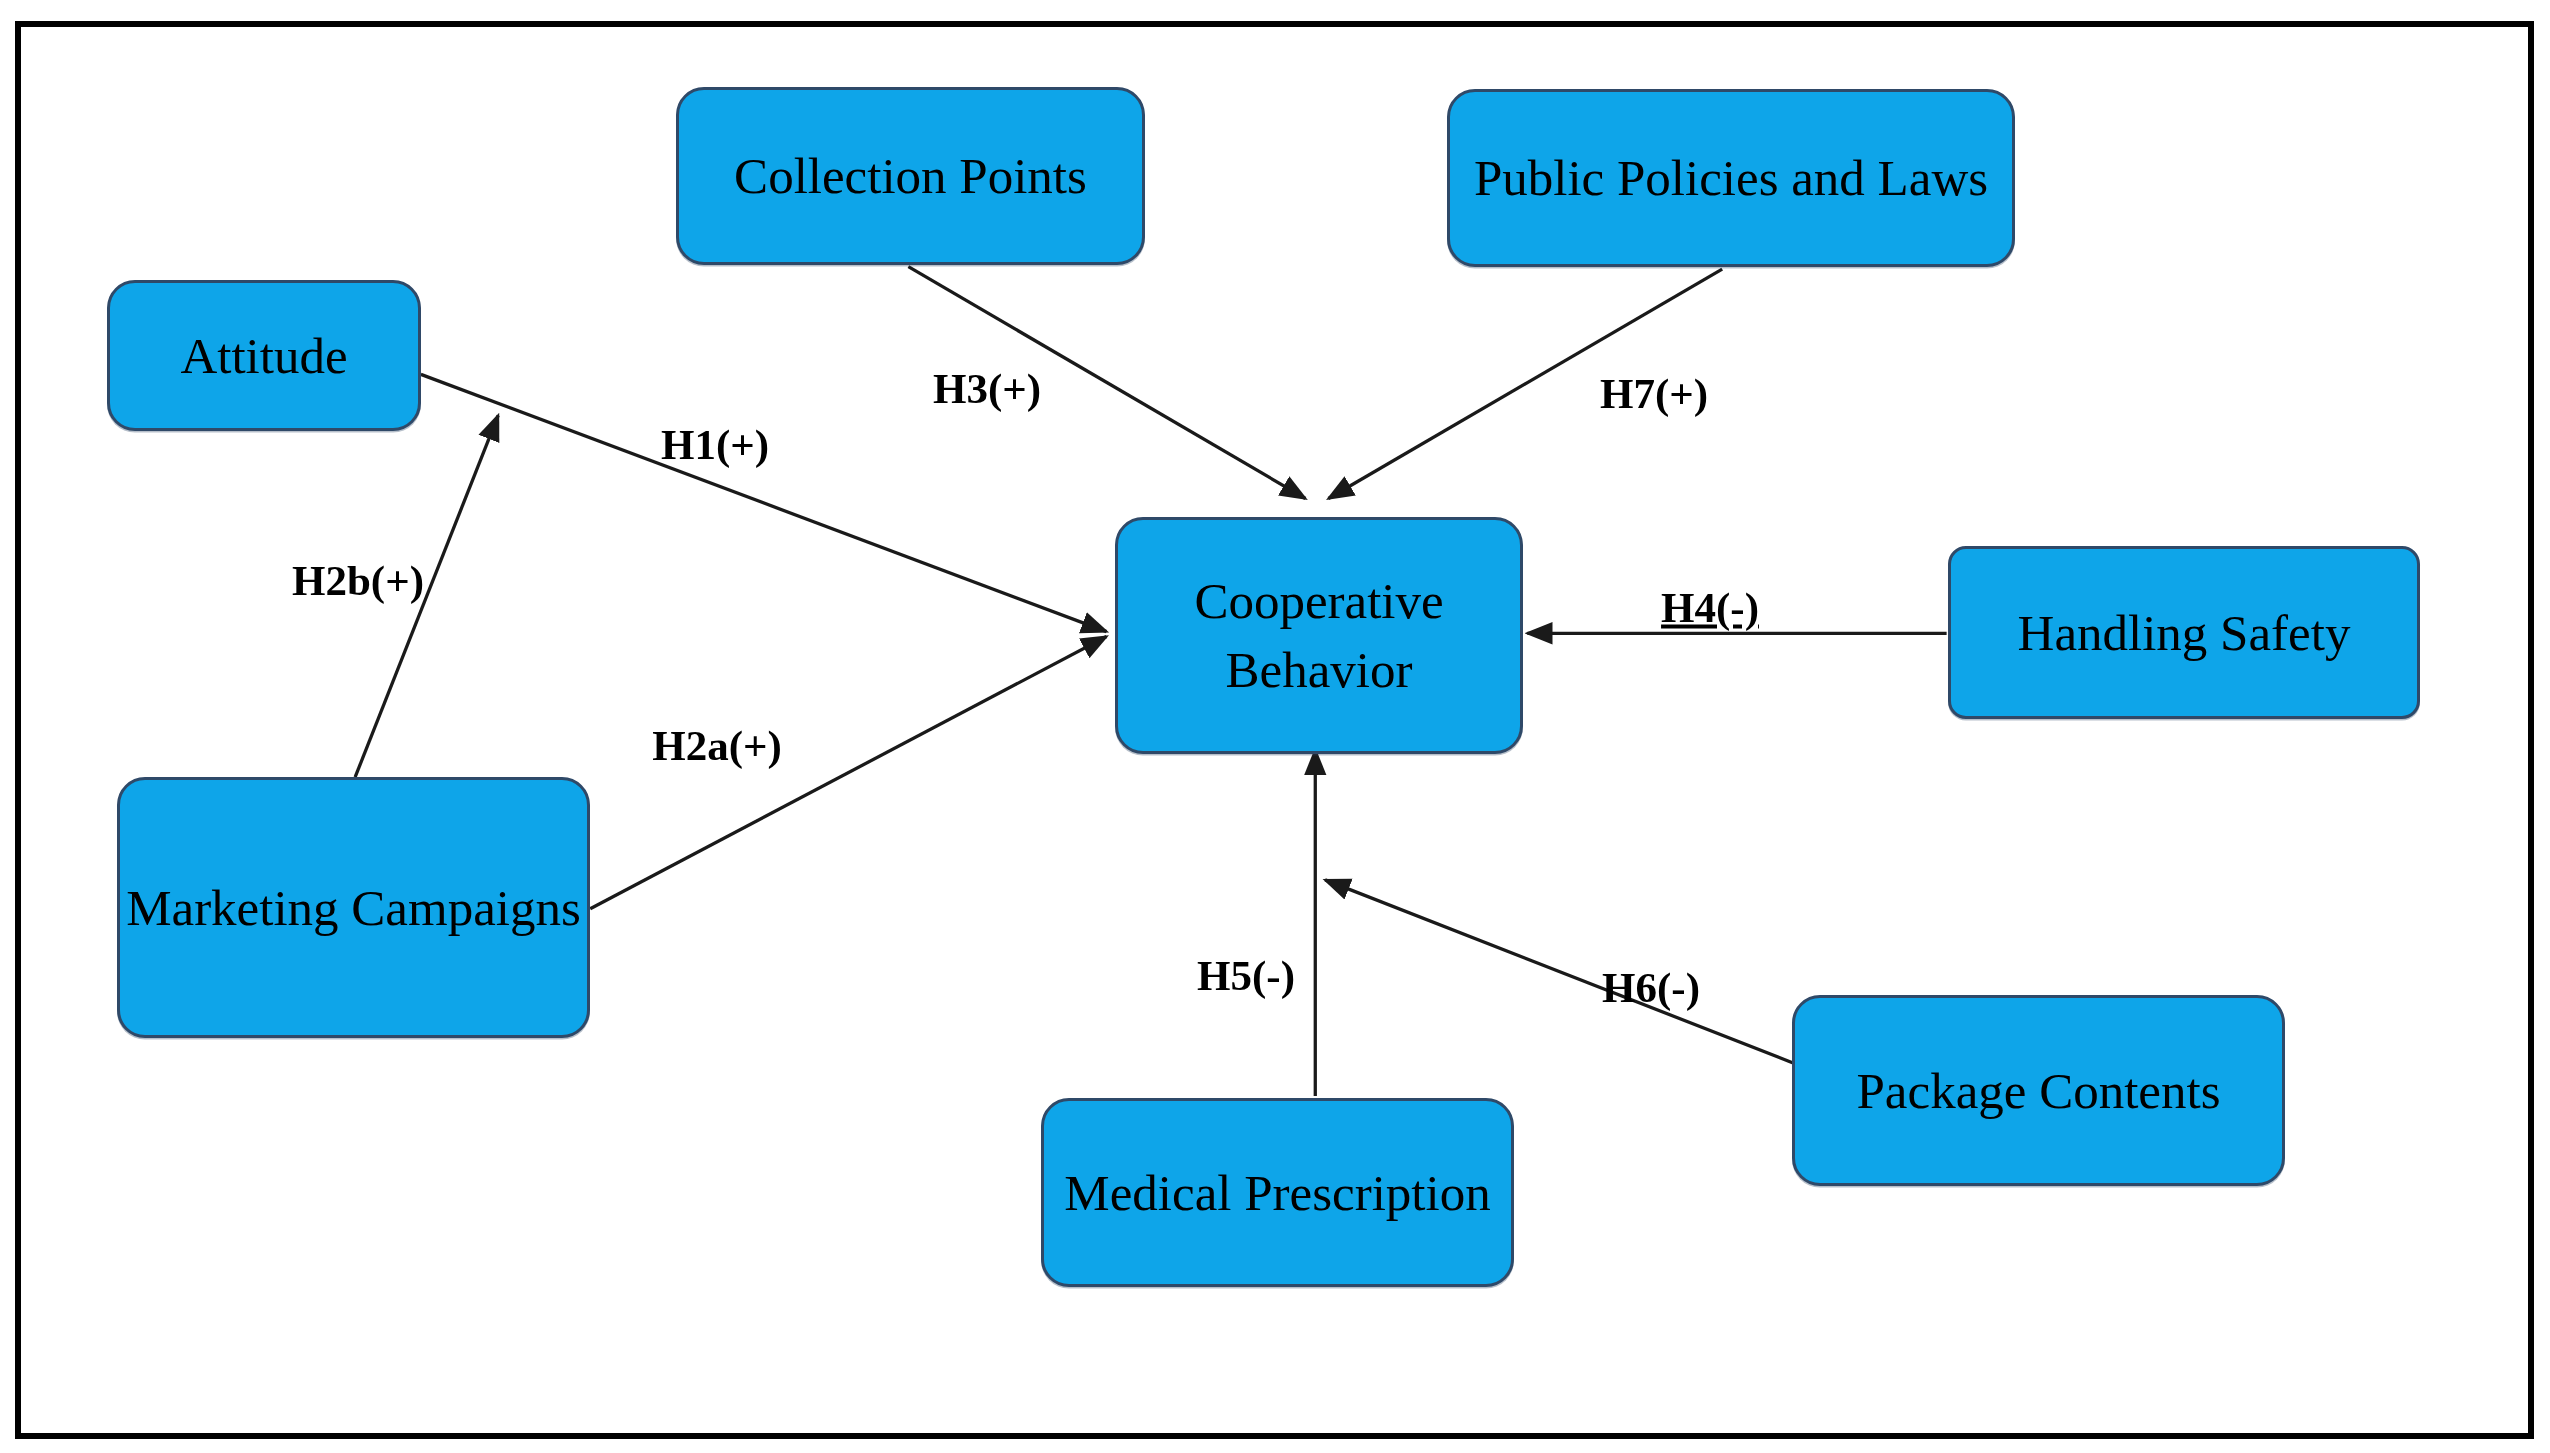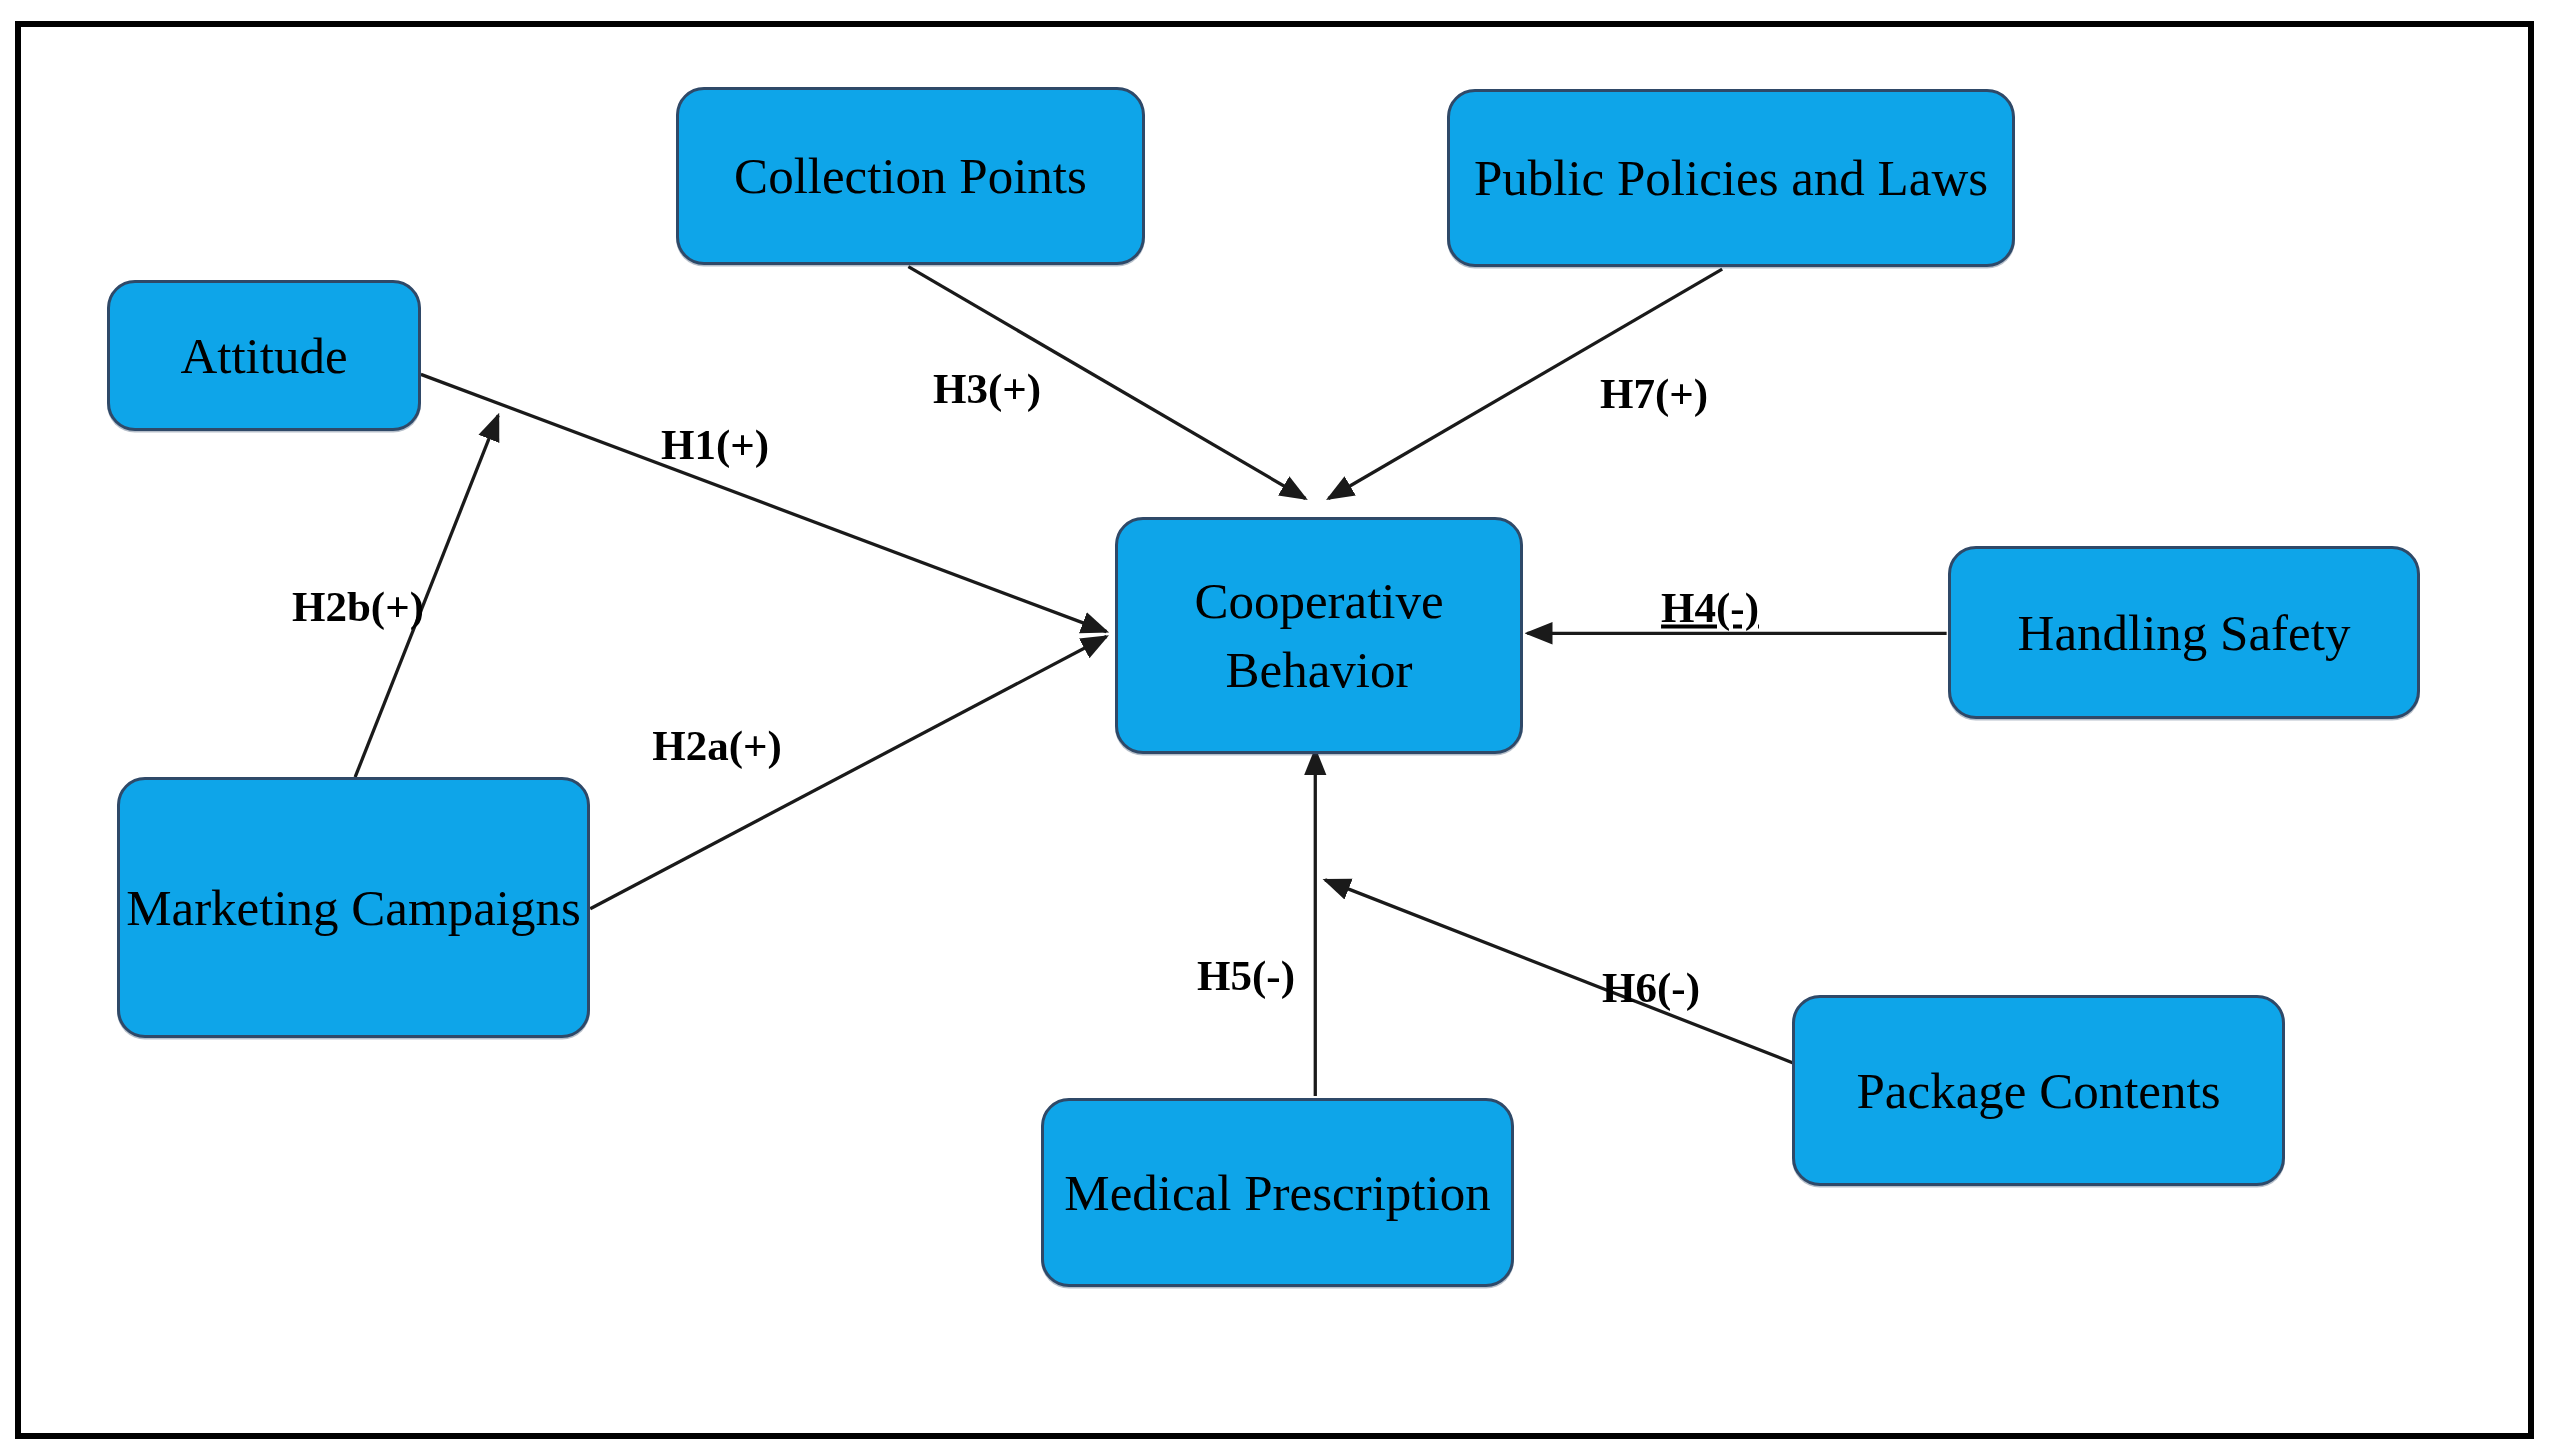--- a/index.html
+++ b/index.html
@@ -60,28 +60,28 @@
     font-weight: bold;
     font-size: 43px;
     color: #000000;
     white-space: nowrap;
   }
   
   #node-attitude            { left: 107px;  top: 280px;  width: 314px; height: 151px; }
   #node-collection-points   { left: 676px;  top: 87px;  width: 469px; height: 178px; }
   #node-public-policies     { left: 1447px; top: 89px;  width: 568px; height: 178px; }
   #node-cooperative-behavior{ left: 1115px; top: 507px;  width: 408px; height: 237px; margin-top: 10px; }
-  #node-handling-safety     { left: 1948px; top: 546px;  width: 472px; height: 173px; }
+  #node-handling-safety     { left: 1948px; top: 546px;  width: 472px; height: 173px; border-radius: 18px; }
   #node-marketing-campaigns { left: 117px;  top: 777px;  width: 473px; height: 261px; }
   #node-medical-prescription{ left: 1041px; top: 1098px; width: 473px; height: 189px; }
   #node-package-contents    { left: 1792px; top: 995px; width: 493px; height: 191px; }
   
   #label-h1  { left: 715px;  top: 444px;  }
   #label-h2a { left: 717px;  top: 745px;  }
-  #label-h2b { left: 358px;  top: 606px;  }
+  #label-h2b { left: 358px;  top: 580px;  }
   #label-h3  { left: 987px; top: 388px;  }
   #label-h4  { left: 1710px; top: 607px; text-decoration: underline;  }
   #label-h5  { left: 1246px; top: 975px; }
   #label-h6  { left: 1651px; top: 987px; }
   #label-h7  { left: 1654px; top: 393px;  }
 </style>
 </head>
 <body>
 
 <div class="canvas">

